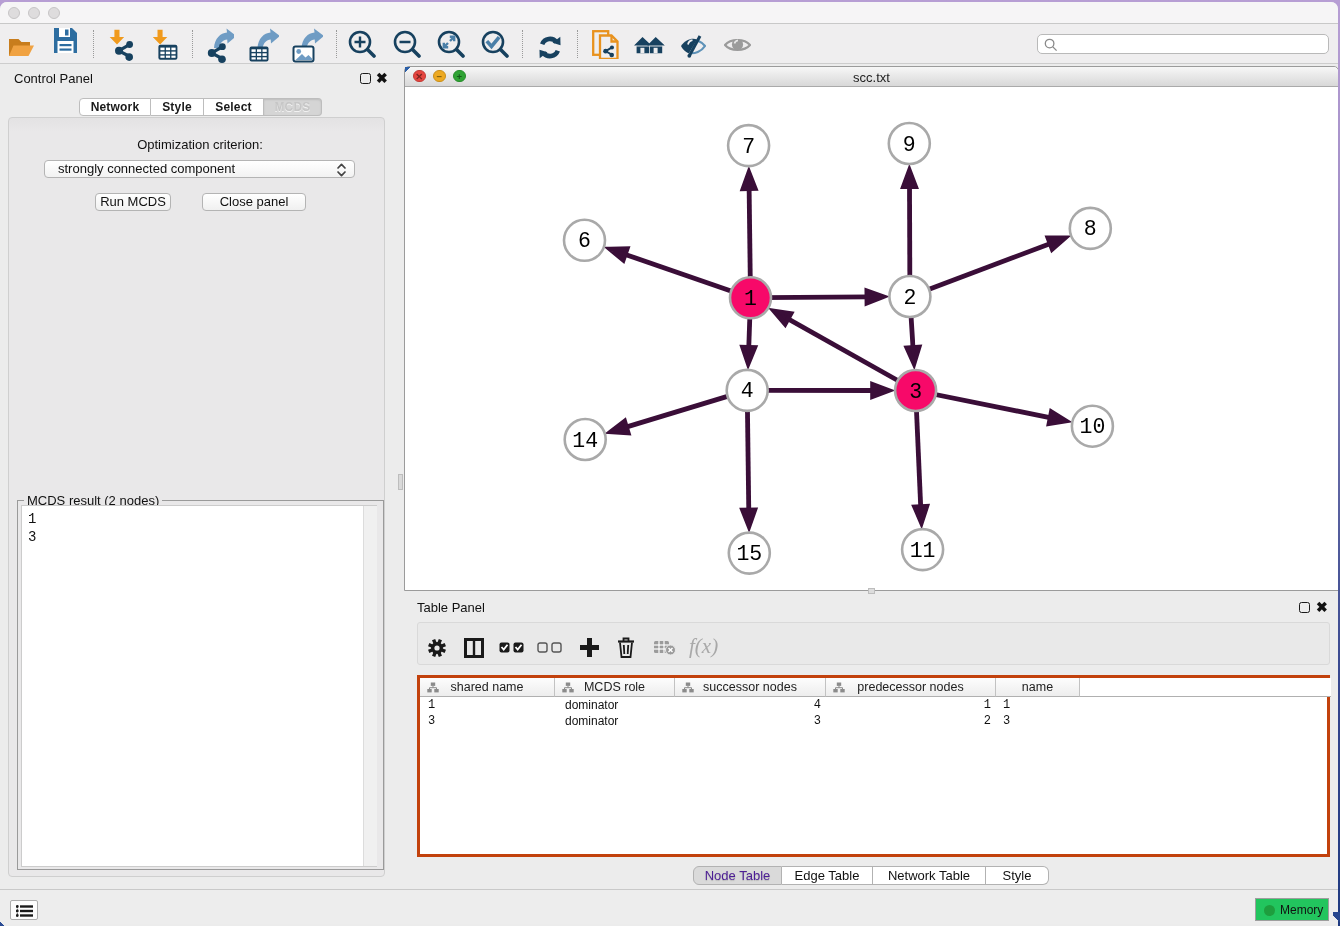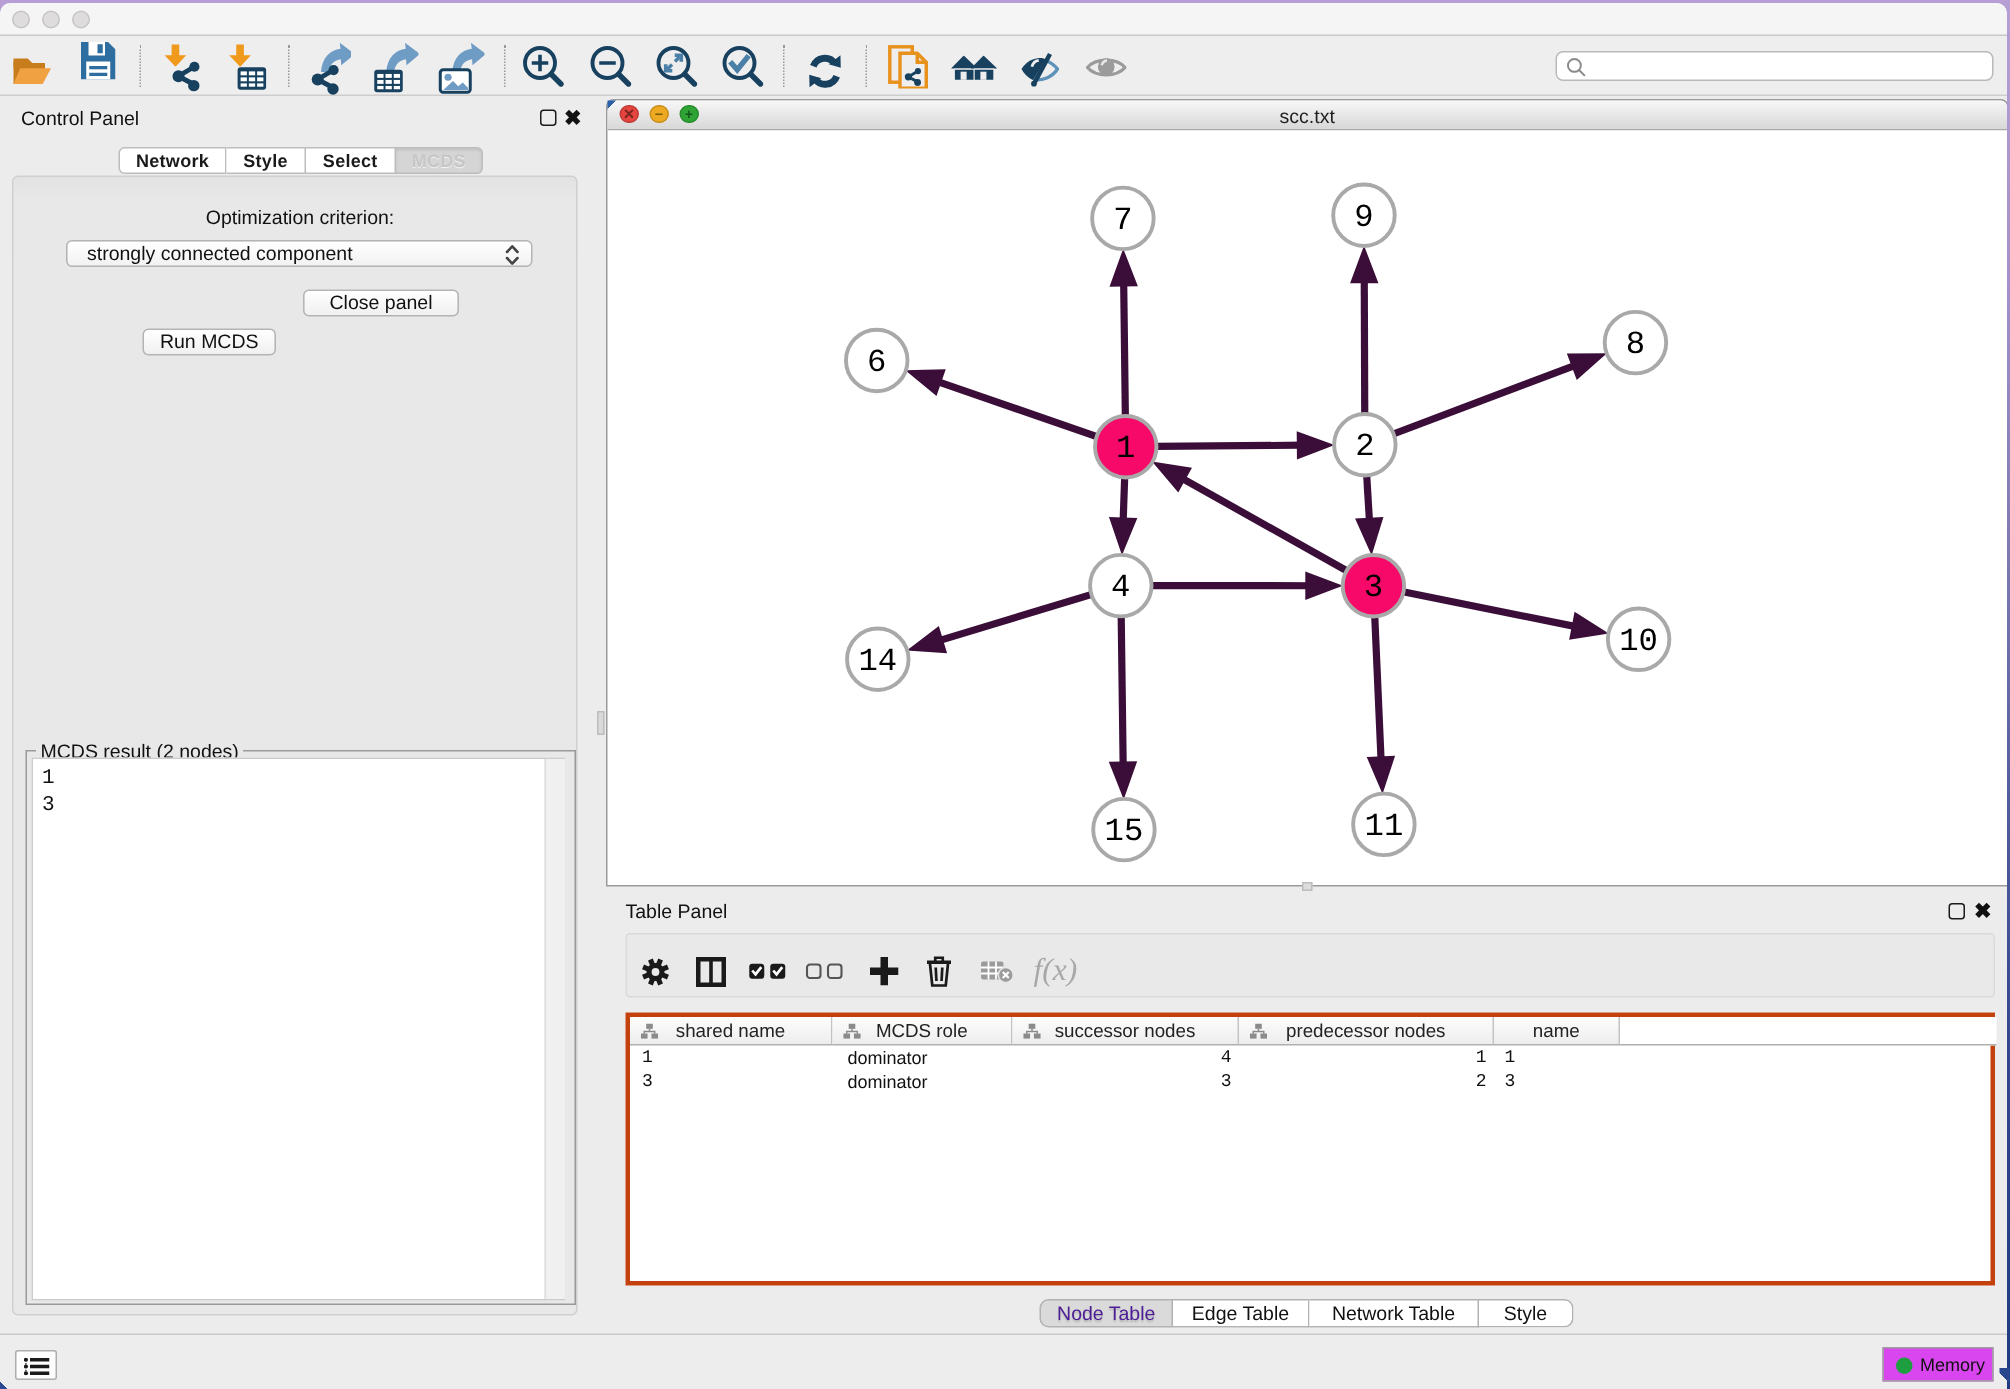--- a/index.html
+++ b/index.html
@@ -241,21 +241,21 @@
   <div class="tab" style="left:204px; width:60px;">Select</div>
   <div class="tab" style="left:264px; width:58px; background:#d5d5d5; color:#c6c6c6; border-radius:0 4px 4px 0; text-shadow:0 1px 0 #f2f2f2; box-shadow:inset 0 1px 2px #bdbdbd;">MCDS</div>
   <div id="cp-content"></div>
   <div id="opt-label">Optimization criterion:</div>
   <div id="selbox">strongly connected component<svg class="abs" style="right:7px;top:2px" width="11" height="14" viewBox="0 0 11 14">
         <g fill="none" stroke="#444" stroke-width="1.7" stroke-linecap="round" stroke-linejoin="round">
           <path d="M2 5 L5.5 1.3 L9 5"></path>
           <path d="M2 9 L5.5 12.7 L9 9"></path>
         </g>
       </svg></div>
-  <div class="btn" style="left:95px; width:89px;margin-top:26px;">Run MCDS</div>
+  <div class="btn" style="left:95px; width:76px;">Run MCDS</div>
   <div class="btn" style="left:202px; width:104px;">Close panel</div>
   <div id="fieldset"></div>
   <div id="legend">MCDS result (2 nodes)</div>
   <div id="ta">1<br>3</div>
   <div id="ta-sb"></div>
 
   <div id="scc">
     <div id="scc-tb">
       <div class="lt" style="left:8px; background:#e6453f; border:1px solid #c03b36; color:#7c2420;">✕</div>
       <div class="lt" style="left:28px; background:#eda921; border:1px solid #c98f1a; color:#7c5c0d;">−</div>
@@ -481,20 +481,20 @@
             <line x1="4" y1="10.5" x2="17" y2="10.5"></line>
           </g>
           <g fill="#1a1a1a">
             <circle cx="1.3" cy="1.5" r="1.4"></circle>
             <circle cx="1.3" cy="6" r="1.4"></circle>
             <circle cx="1.3" cy="10.5" r="1.4"></circle>
           </g>
           <line x1="1.3" y1="1.5" x2="1.3" y2="10.5" stroke="#1a1a1a" stroke-width="0.8" stroke-dasharray="1 1.2"></line>
         </svg>
       </div>
-<div class="abs" style="left:1255px;top:8px;width:74px;height:23px;background:#d946ef;border:1px solid #9e9e9e;font-size:12px;color:#111;padding-left:28px;">
+<div class="abs" style="left:1255px;top:8px;width:74px;height:23px;background:#22c55e;border:1px solid #9e9e9e;font-size:12px;color:#111;padding-left:28px;">
 <span class="abs" style="left:8px;top:6px;width:11px;height:11px;border-radius:50%;background:#1e9e3e;"></span>
 <span class="abs" style="left:24px;top:4px;">Memory</span>
       </div>
     </div>
 </div>
 <div class="abs" style="left:0;top:921px;width:5px;height:5px;background:linear-gradient(45deg,#2a4b94 50%,transparent 50%);"></div>
 <div class="abs" style="left:1333px;top:912px;width:7px;height:14px;background:linear-gradient(225deg,#27468e 50%,transparent 50%);"></div>
 
 </body></html>

